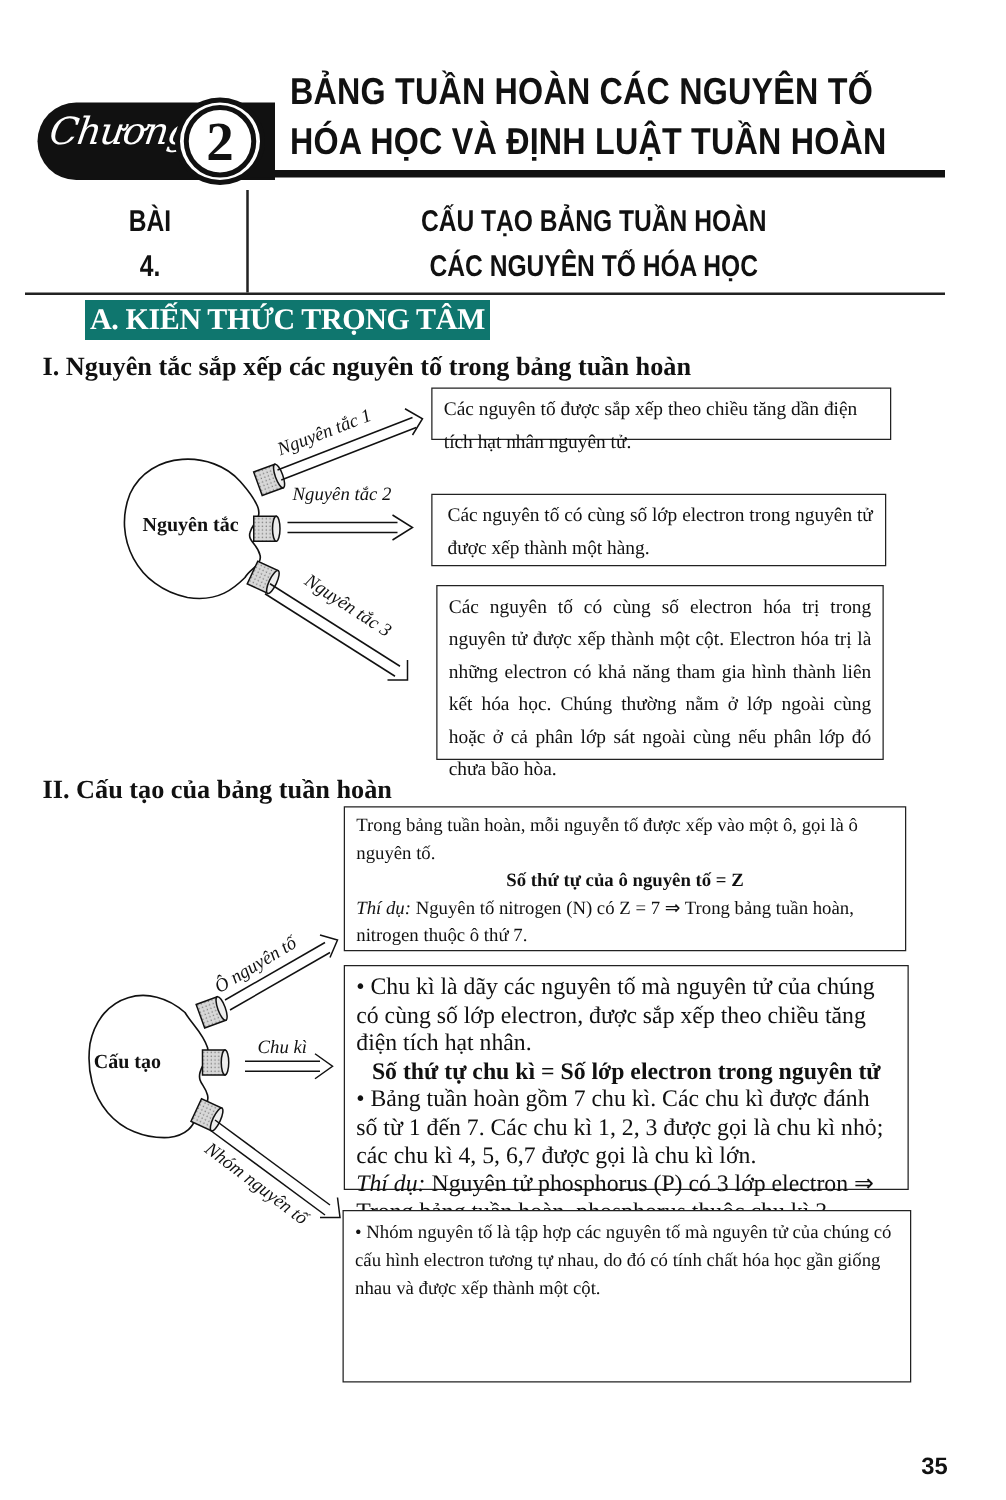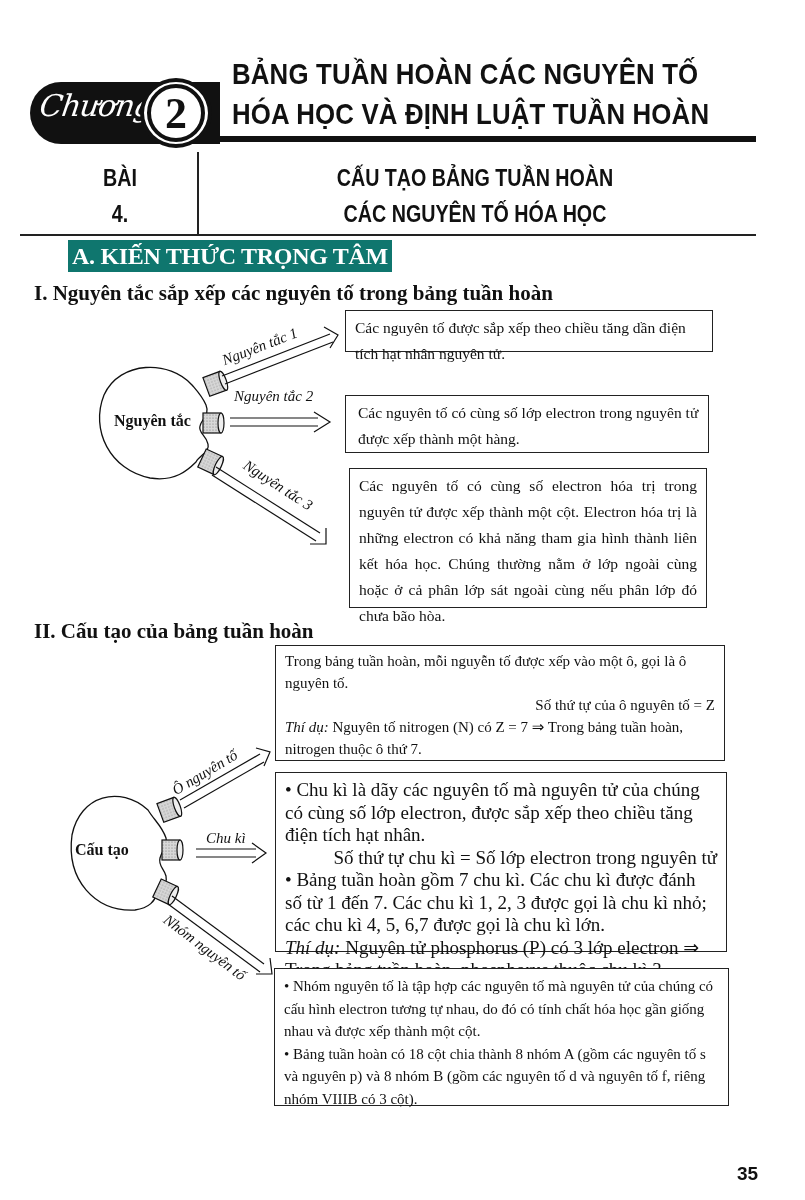--- a/index.html
+++ b/index.html
@@ -65,21 +65,21 @@
     font-size: 21px; line-height: 26px; color: #111;
   }
 
   
   .box {
     position: absolute; border: 1.5px solid #222; background: #fff;
     font-family: "Liberation Serif", serif; font-size: 15.5px; line-height: 26px; color: #111;
     padding: 4px 9px;
   }
   .box p { margin: 0; }
-  .box .center-bold { font-weight: normal; text-align: right; }
+  .box .center-bold { font-weight: bold; text-align: center; }
   .box .ex-label { font-style: italic; }
   .box.justify p { text-align: justify; text-align-last: left; }
 
   
   svg.diagram { position: absolute; left: 0; top: 0; overflow: visible; }
   .hub-label {
     position: absolute; font-family: "Liberation Serif", serif; font-weight: bold; font-size: 16px; color: #111;
   }
   .arrow-label {
     position: absolute; font-family: "Liberation Serif", serif; font-style: italic; font-size: 15px;
@@ -228,16 +228,15 @@
 
 <div class="box" style="left:275px; top:772px; width:452px; height:180px; font-size:19px; line-height:22.5px; padding-top:6px;">
   <p>• Chu kì là dãy các nguyên tố mà nguyên tử của chúng có cùng số lớp electron, được sắp xếp theo chiều tăng điện tích hạt nhân.</p>
   <p class="center-bold">Số thứ tự chu kì  = Số lớp electron trong nguyên tử</p>
   <p>• Bảng tuần hoàn gồm 7 chu kì. Các chu kì được đánh số từ 1 đến 7. Các chu kì 1, 2, 3 được gọi là chu kì nhỏ; các chu kì 4, 5, 6,7 được gọi là chu kì lớn.</p>
   <p><span class="ex-label">Thí dụ:</span><span> Nguyên tử phosphorus (P) có 3 lớp electron ⇒ Trong bảng tuần hoàn, phosphorus thuộc chu kì 3.</span></p>
 </div>
 
 <div class="box" style="left:274px; top:968px; width:455px; height:138px; font-size:15px; line-height:22.5px; padding-top:6px;">
   <p>• Nhóm nguyên tố là tập hợp các nguyên tố mà nguyên tử của chúng có cấu hình electron tương tự nhau, do đó có tính chất hóa học gần giống nhau và được xếp thành một cột.</p>
-  <p>• Bảng tuần hoàn có 18 cột chia thành 8 nhóm A (gồm các nguyên tố s và nguyên p) và 8 nhóm B (gồm các nguyên tố d và nguyên tố f, riêng nhóm VIIIB có 3 cột).</p>
 </div>
 
 <div class="page-number">35</div>
 
 </body></html>

